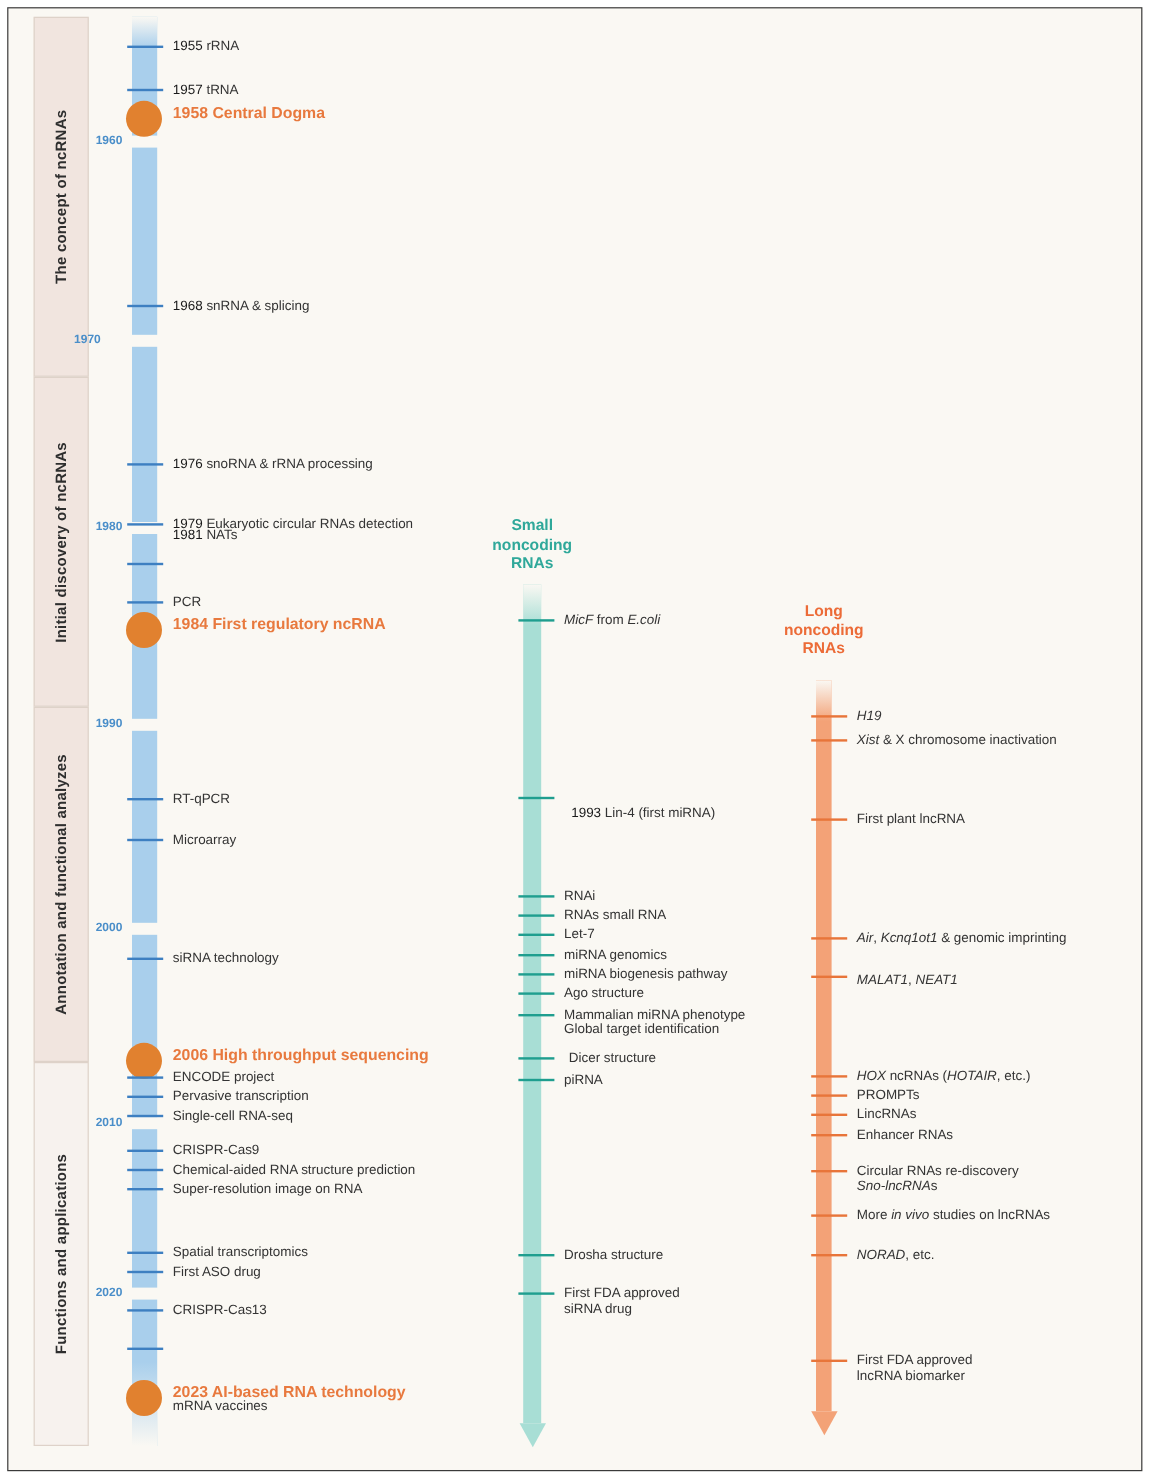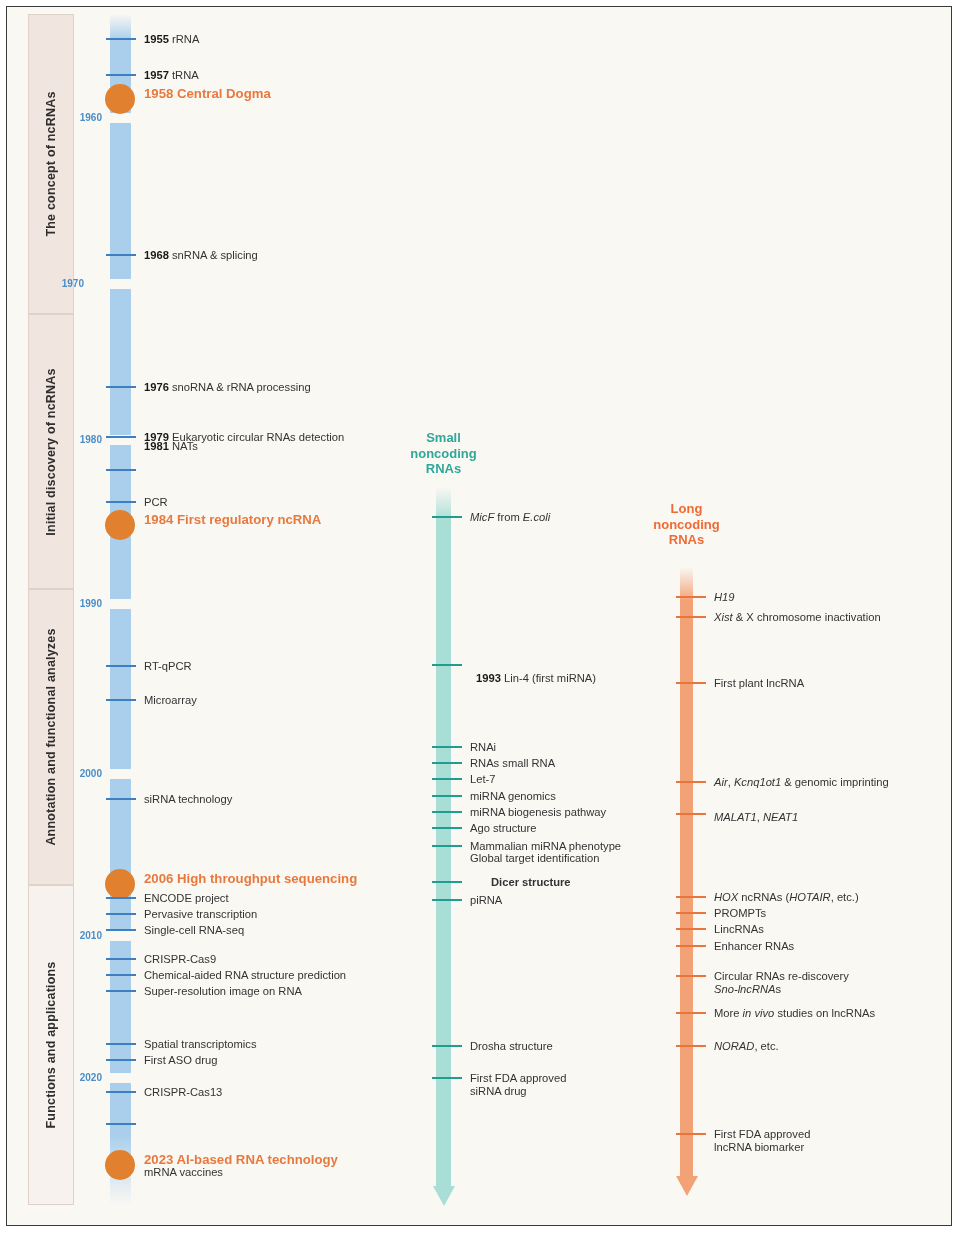--- a/index.html
+++ b/index.html
@@ -21,21 +21,21 @@
   .arrow{position:absolute;width:0;height:0;}
 
   
   .tick{position:absolute;height:2.4px;}
   .tick.blue{background:#3d7fc1;}
   .tick.teal{background:#1f9e8f;}
   .tick.orange{background:#e8753a;}
 
   
   .ent{position:absolute;font-size:11.2px;color:#333333;white-space:nowrap;line-height:13.2px;}
-  .ent b{font-weight:bold;color:#1a1a1a;text-align:center;}
+  .ent b{font-weight:normal;color:#1a1a1a;text-align:center;}
   .ent i{font-style:italic;}
   .ent.major{font-size:13.2px;font-weight:bold;color:#e8793e;white-space:nowrap;}
 
   
   .year{position:absolute;font-size:10px;font-weight:bold;color:#4a8ec9;
         text-align:right;white-space:nowrap;}
 
   
   .dot{position:absolute;border-radius:50%;background:#e1812f;}
 
@@ -147,21 +147,21 @@
       <div class="tick teal" style="left:432px;top:795px;width:30px;"></div>
       <div class="ent" style="left:470px;top:790px;">miRNA genomics</div>
       <div class="tick teal" style="left:432px;top:811px;width:30px;"></div>
       <div class="ent" style="left:470px;top:806px;">miRNA biogenesis pathway</div>
       <div class="tick teal" style="left:432px;top:827px;width:30px;"></div>
       <div class="ent" style="left:470px;top:822px;">Ago structure</div>
       <div class="tick teal" style="left:432px;top:845px;width:30px;"></div>
       <div class="ent" style="left:470px;top:840px;">Mammalian miRNA phenotype</div>
       <div class="ent" style="left:470px;top:852px;">Global target identification</div>
       <div class="tick teal" style="left:432px;top:881px;width:30px;"></div>
-      <div class="ent" style="left:491px;top:876px;font-weight:bold;">Dicer structure</div>
+      <div class="ent" style="left:474px;top:876px;">Dicer structure</div>
       <div class="tick teal" style="left:432px;top:899px;width:30px;"></div>
       <div class="ent" style="left:470px;top:894px;">piRNA</div>
       <div class="tick teal" style="left:432px;top:1045px;width:30px;"></div>
       <div class="ent" style="left:470px;top:1040px;">Drosha structure</div>
       <div class="tick teal" style="left:432px;top:1077px;width:30px;"></div>
       <div class="ent" style="left:470px;top:1072px;">First FDA approved</div>
       <div class="ent" style="left:470px;top:1085px;">siRNA drug</div>
       <div class="colhead orange" style="left:624px;top:501px;width:125px;">Long
 noncoding
 RNAs</div>

